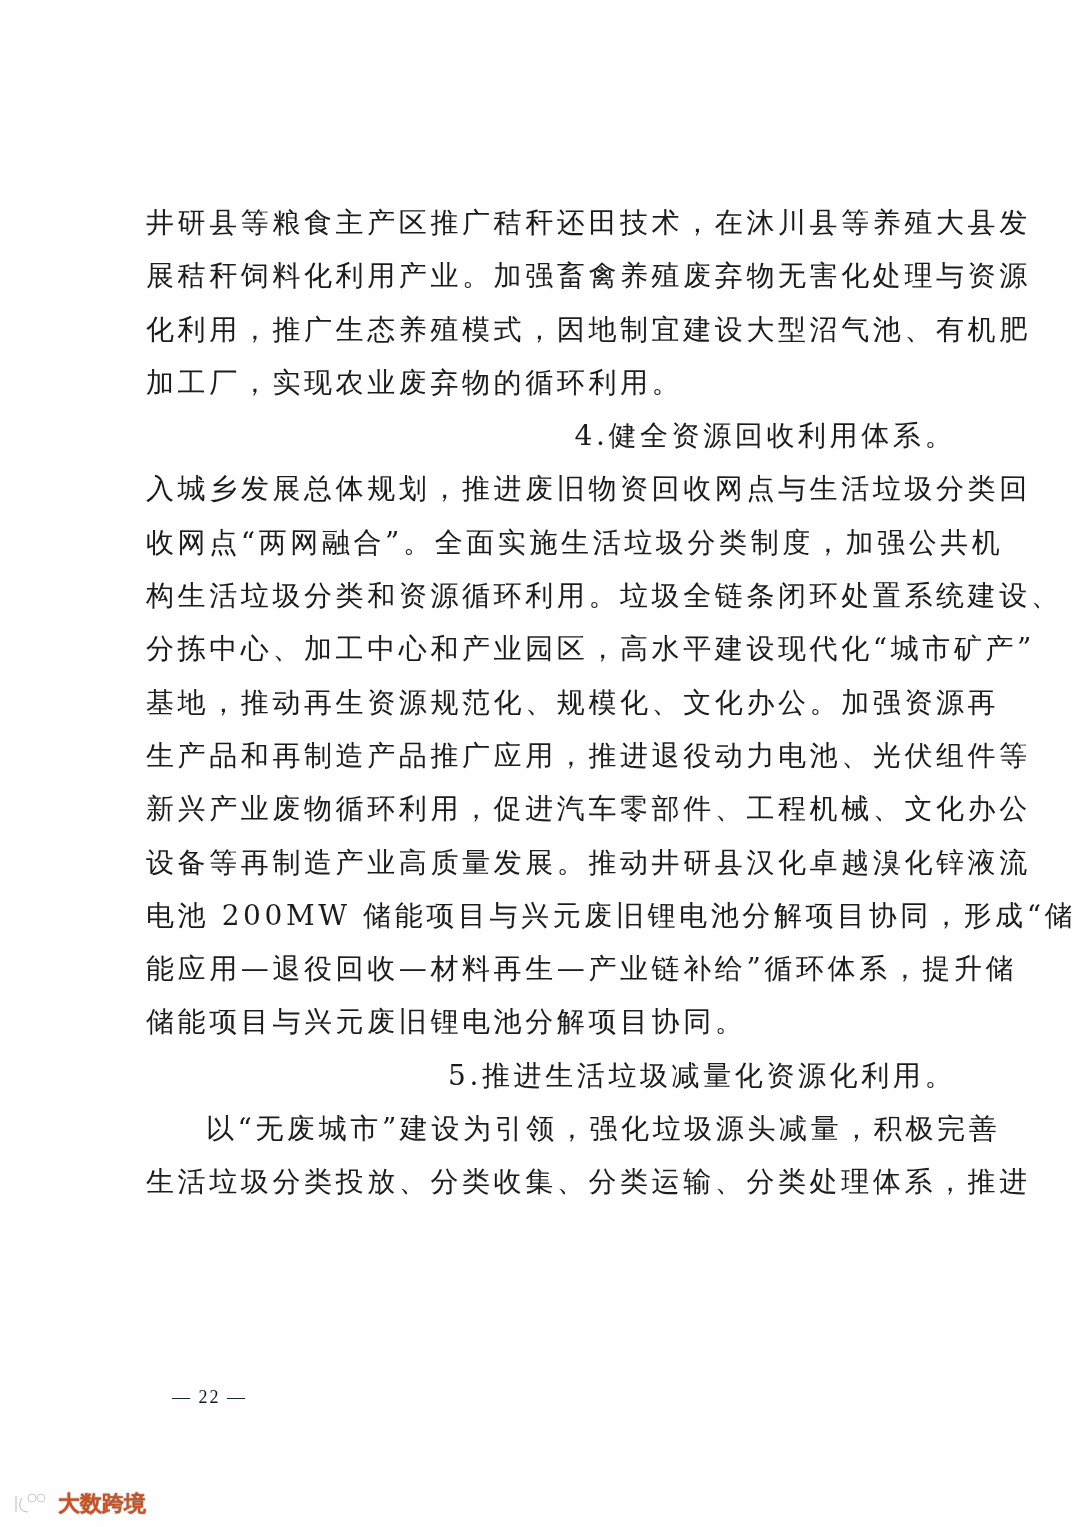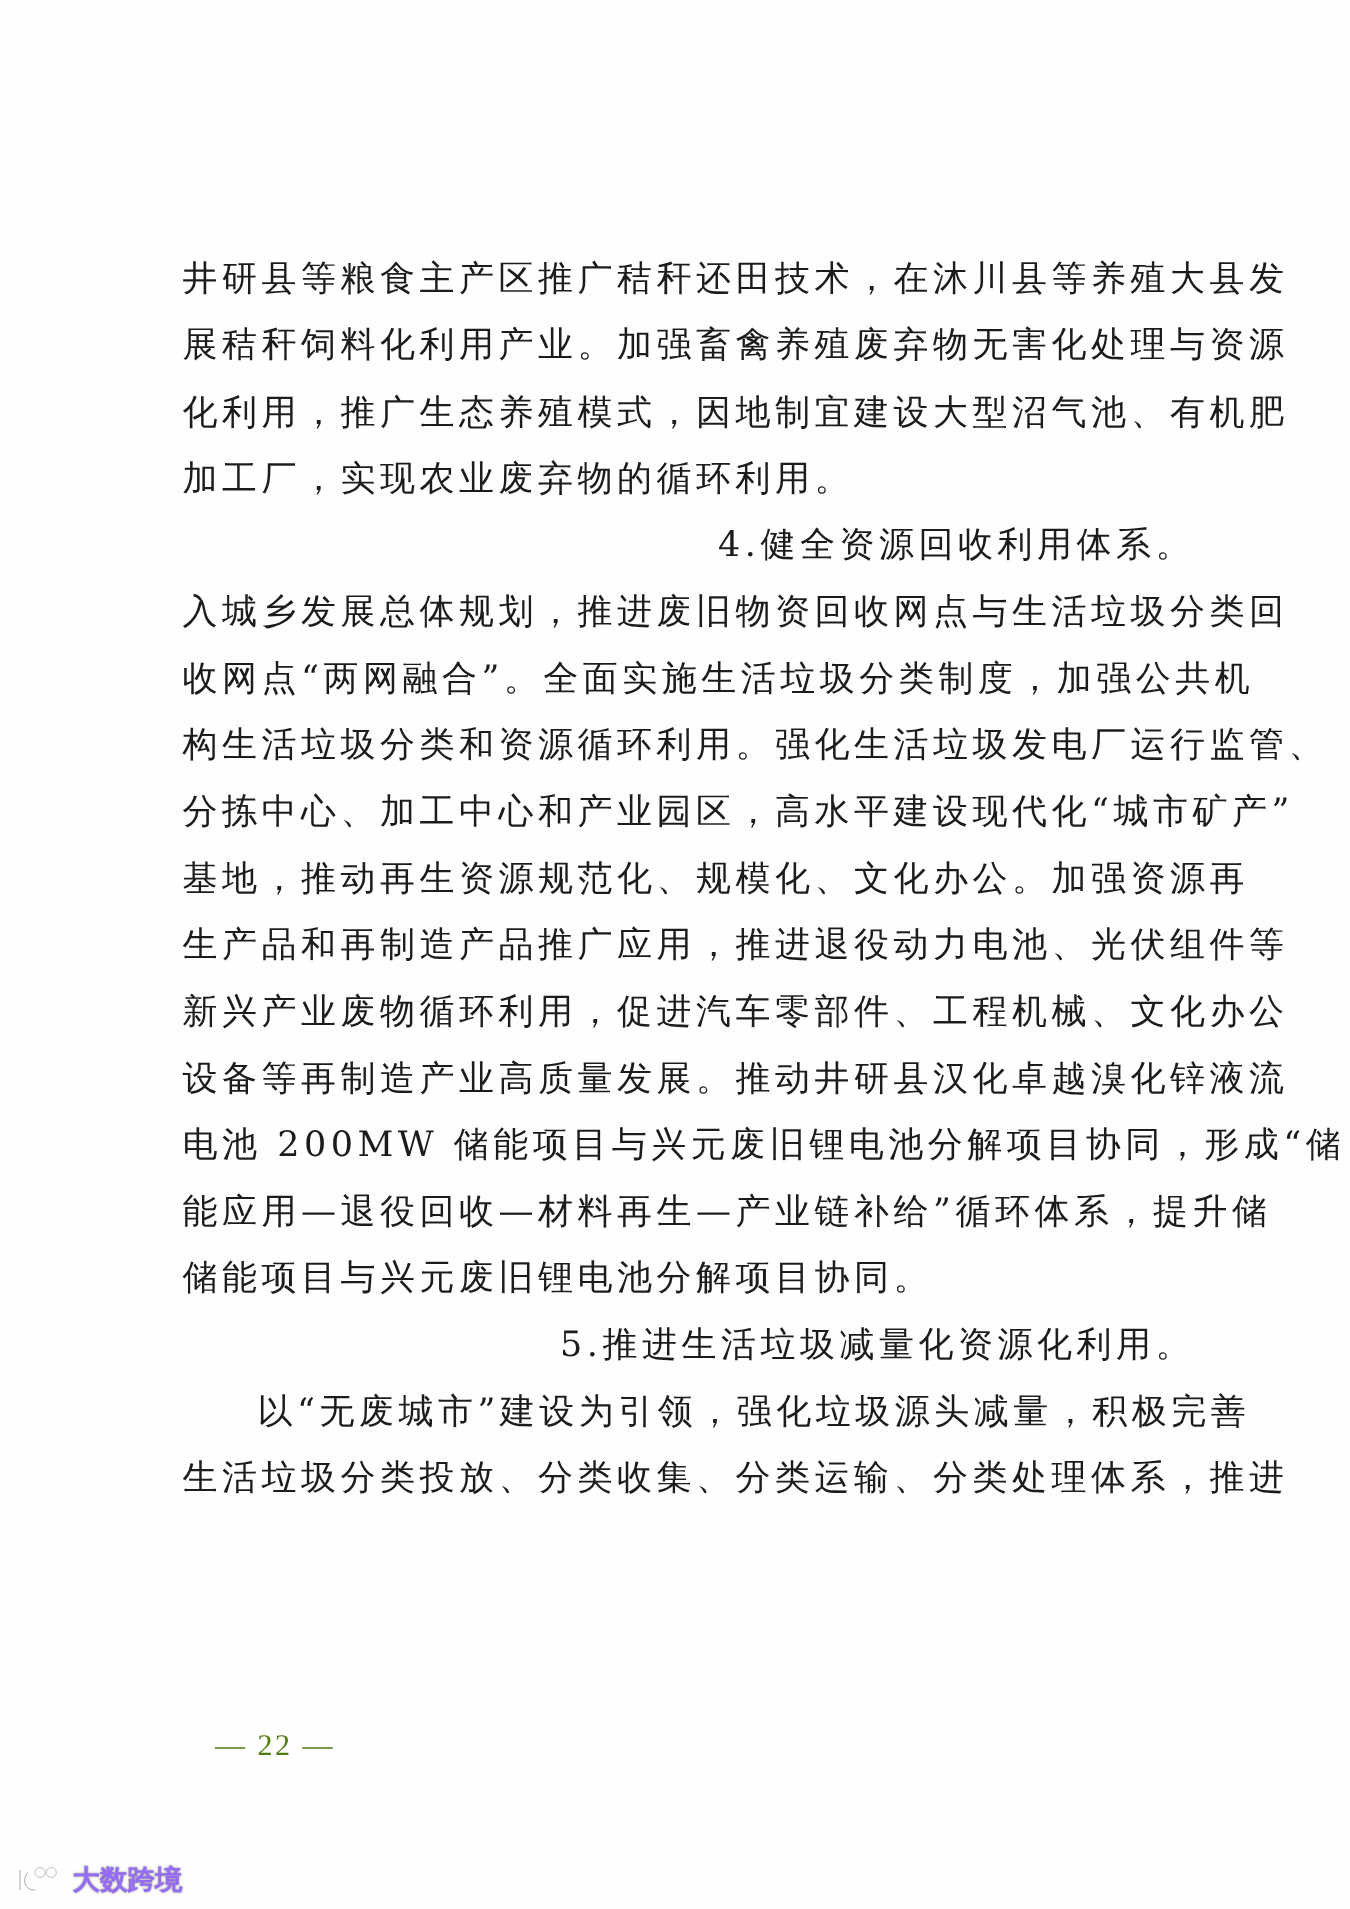--- a/index.html
+++ b/index.html
@@ -38,36 +38,36 @@
       color: #1c1c1c;
     }
     .line.indent {
       padding-left: 60px;
       text-align: right;
     }
     .page-number {
       position: absolute;
       left: 172px;
       top: 1381px;
-      font-size: 24px;
+      font-size: 18px;
       line-height: 32px;
       letter-spacing: 2px;
-      color: #4d7c0f;
+      color: #0f172a;
       font-family: "Liberation Serif", serif;
       white-space: pre;
     }
     .watermark {
       position: absolute;
       left: 10px;
       top: 1488px;
       height: 32px;
       display: flex;
       align-items: center;
       gap: 6px;
-      color: #8b5cf6;
+      color: #c2410c;
       font-family: "DejaVu Sans", sans-serif;
       font-size: 22px;
       font-weight: bold;
       text-shadow: 0 0 2px #9a9a9a, 0 0 1px #888888;
       opacity: 0.9;
     }
     .watermark-logo {
       width: 42px;
       height: 28px;
       display: inline-block;
@@ -79,21 +79,21 @@
 <div class="page">
 
   <div class="body-text">
     <div class="line">井研县等粮食主产区推广秸秆还田技术，在沐川县等养殖大县发</div>
     <div class="line">展秸秆饲料化利用产业。加强畜禽养殖废弃物无害化处理与资源</div>
     <div class="line">化利用，推广生态养殖模式，因地制宜建设大型沼气池、有机肥</div>
     <div class="line">加工厂，实现农业废弃物的循环利用。</div>
     <div class="line indent">4.健全资源回收利用体系。</div>
     <div class="line">入城乡发展总体规划，推进废旧物资回收网点与生活垃圾分类回</div>
     <div class="line">收网点“两网融合”。全面实施生活垃圾分类制度，加强公共机</div>
-    <div class="line">构生活垃圾分类和资源循环利用。强化生活垃圾发电厂运行监管、</div>
+    <div class="line">构生活垃圾分类和资源循环利用。垃圾全链条闭环处置系统建设、</div>
     <div class="line">分拣中心、加工中心和产业园区，高水平建设现代化“城市矿产”</div>
     <div class="line">基地，推动再生资源规范化、规模化、文化办公。加强资源再</div>
     <div class="line">生产品和再制造产品推广应用，推进退役动力电池、光伏组件等</div>
     <div class="line">新兴产业废物循环利用，促进汽车零部件、工程机械、文化办公</div>
     <div class="line">设备等再制造产业高质量发展。推动井研县汉化卓越溴化锌液流</div>
     <div class="line">电池 200MW 储能项目与兴元废旧锂电池分解项目协同，形成“储</div>
     <div class="line">能应用—退役回收—材料再生—产业链补给”循环体系，提升储</div>
     <div class="line">储能项目与兴元废旧锂电池分解项目协同。</div>
     <div class="line indent">5.推进生活垃圾减量化资源化利用。</div>
     <div class="line indent">以“无废城市”建设为引领，强化垃圾源头减量，积极完善</div>

